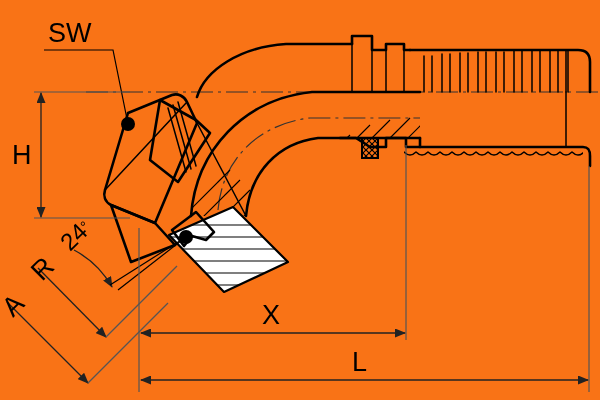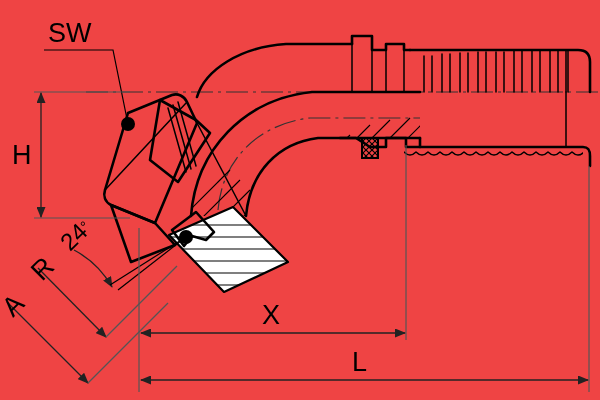--- a/index.html
+++ b/index.html
@@ -8,21 +8,21 @@
     padding: 0;
     background: #ffffff;
   }
   body {
     font-family: "Liberation Sans", sans-serif;
   }
   #drawing-root {
     position: relative;
     width: 600px;
     height: 400px;
-    background: #ef4444;
+    background: #f97316;
     overflow: hidden;
   }
   #drawing-svg {
     position: absolute;
     top: 0;
     left: 0;
     width: 600px;
     height: 400px;
     display: block;
   }

